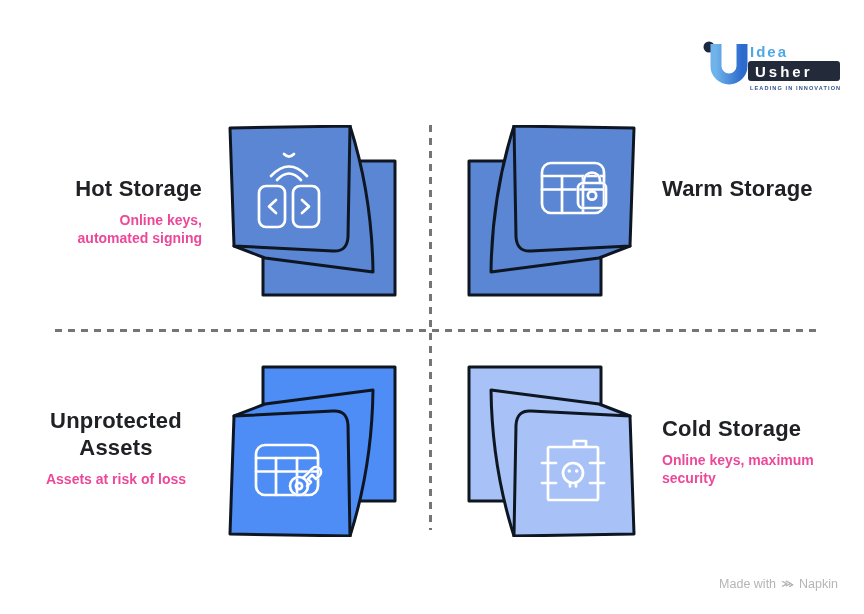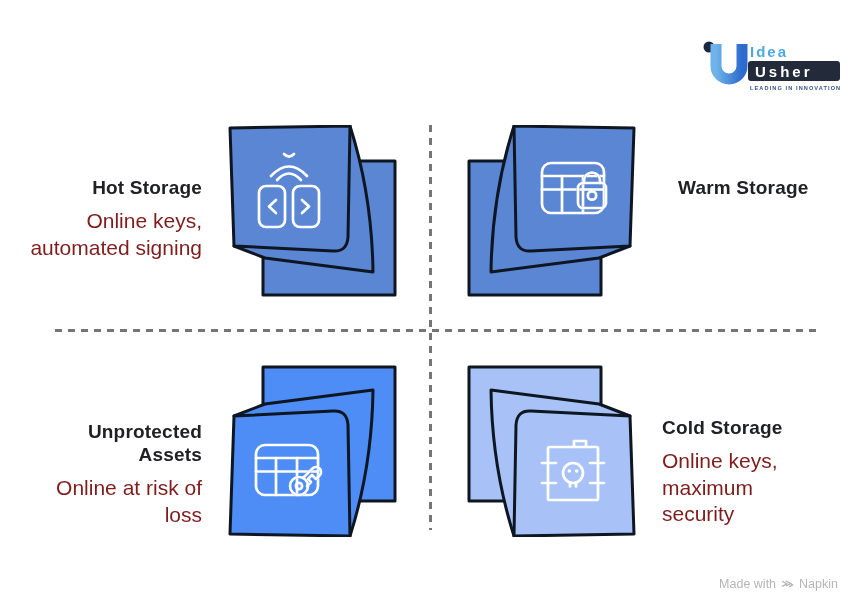--- a/index.html
+++ b/index.html
@@ -7,27 +7,27 @@
     position:relative;width:864px;height:614px;background:#ffffff;overflow:hidden;
     font-family:"Liberation Sans",sans-serif;
   }
   
   .divider-h{position:absolute;left:55px;top:329px;width:762px;height:2.5px;
     background:repeating-linear-gradient(90deg,#757575 0 7px,transparent 7px 13px);}
   .divider-v{position:absolute;left:429px;top:125px;width:2.5px;height:405px;
     background:repeating-linear-gradient(180deg,#757575 0 7px,transparent 7px 13px);}
   
   .qtext{position:absolute;}
-  .qtext .qtitle{font-size:19px;font-weight:700;color:#202124;line-height:1.22;white-space:pre-line;letter-spacing:.2px;}
-  .qtext .qdesc{font-size:21px;color:#7f1d1d;line-height:1.27;margin-top:9px;white-space:pre-line;}
+  .qtext .qtitle{font-size:22px;font-weight:700;color:#202124;line-height:1.22;white-space:pre-line;letter-spacing:.2px;}
+  .qtext .qdesc{font-size:14px;color:#ec4899;line-height:1.27;margin-top:9px;white-space:pre-line;font-weight:bold;}
   .align-right{text-align:right;}
   .align-left{text-align:left;}
   #qtext-hot{left:30px;top:176px;width:172px;}
-  #qtext-warm{left:662px;top:176px;width:165px;margin-left:16px;}
-  #qtext-unprotected{left:30px;top:420px;width:172px;}
+  #qtext-warm{left:662px;top:176px;width:165px;}
+  #qtext-unprotected{left:30px;top:408px;width:172px;text-align:center;}
   #qtext-cold{left:662px;top:416px;width:172px;}
   
   .cube{position:absolute;width:172px;height:172px;}
   #cube-hot{left:225px;top:125px;}
   #cube-warm{left:467px;top:125px;}
   #cube-unprotected{left:225px;top:365px;}
   #cube-cold{left:467px;top:365px;}
   .shell path,.shell rect{stroke:#0e1621;stroke-width:3;stroke-linejoin:round;}
   .fill-mid{fill:#5b86d3;}
   .fill-bright{fill:#4e8cf6;}
@@ -110,21 +110,21 @@
       </g>
     </g>
   </svg>
   <div id="qtext-warm" class="qtext align-left">
     <div class="qtitle">Warm Storage</div>
   </div>
 
   <div id="qtext-unprotected" class="qtext align-right">
     <div class="qtitle">Unprotected
 Assets</div>
-    <div class="qdesc">Online at risk of loss</div>
+    <div class="qdesc">Assets at risk of loss</div>
   </div>
   <svg id="cube-unprotected" class="cube" viewBox="0 0 172 172">
     <g class="shell" transform="translate(0,172) scale(1,-1)">
       <rect class="fill-bright" x="38" y="36" width="132" height="134"></rect>
       <path class="fill-bright" d="M 125,1 Q 147,70 148,147 L 40,133 L 9,121 Z"></path>
       <path class="fill-bright" d="M 5,3 L 125,1 L 123,112 Q 122,127 108,126 L 9,121 Z"></path>
     </g>
     <g class="icon" transform="translate(26,69)">
       <rect x="5" y="11" width="62" height="50" rx="9"></rect>
       <path d="M5,24 H67"></path>

